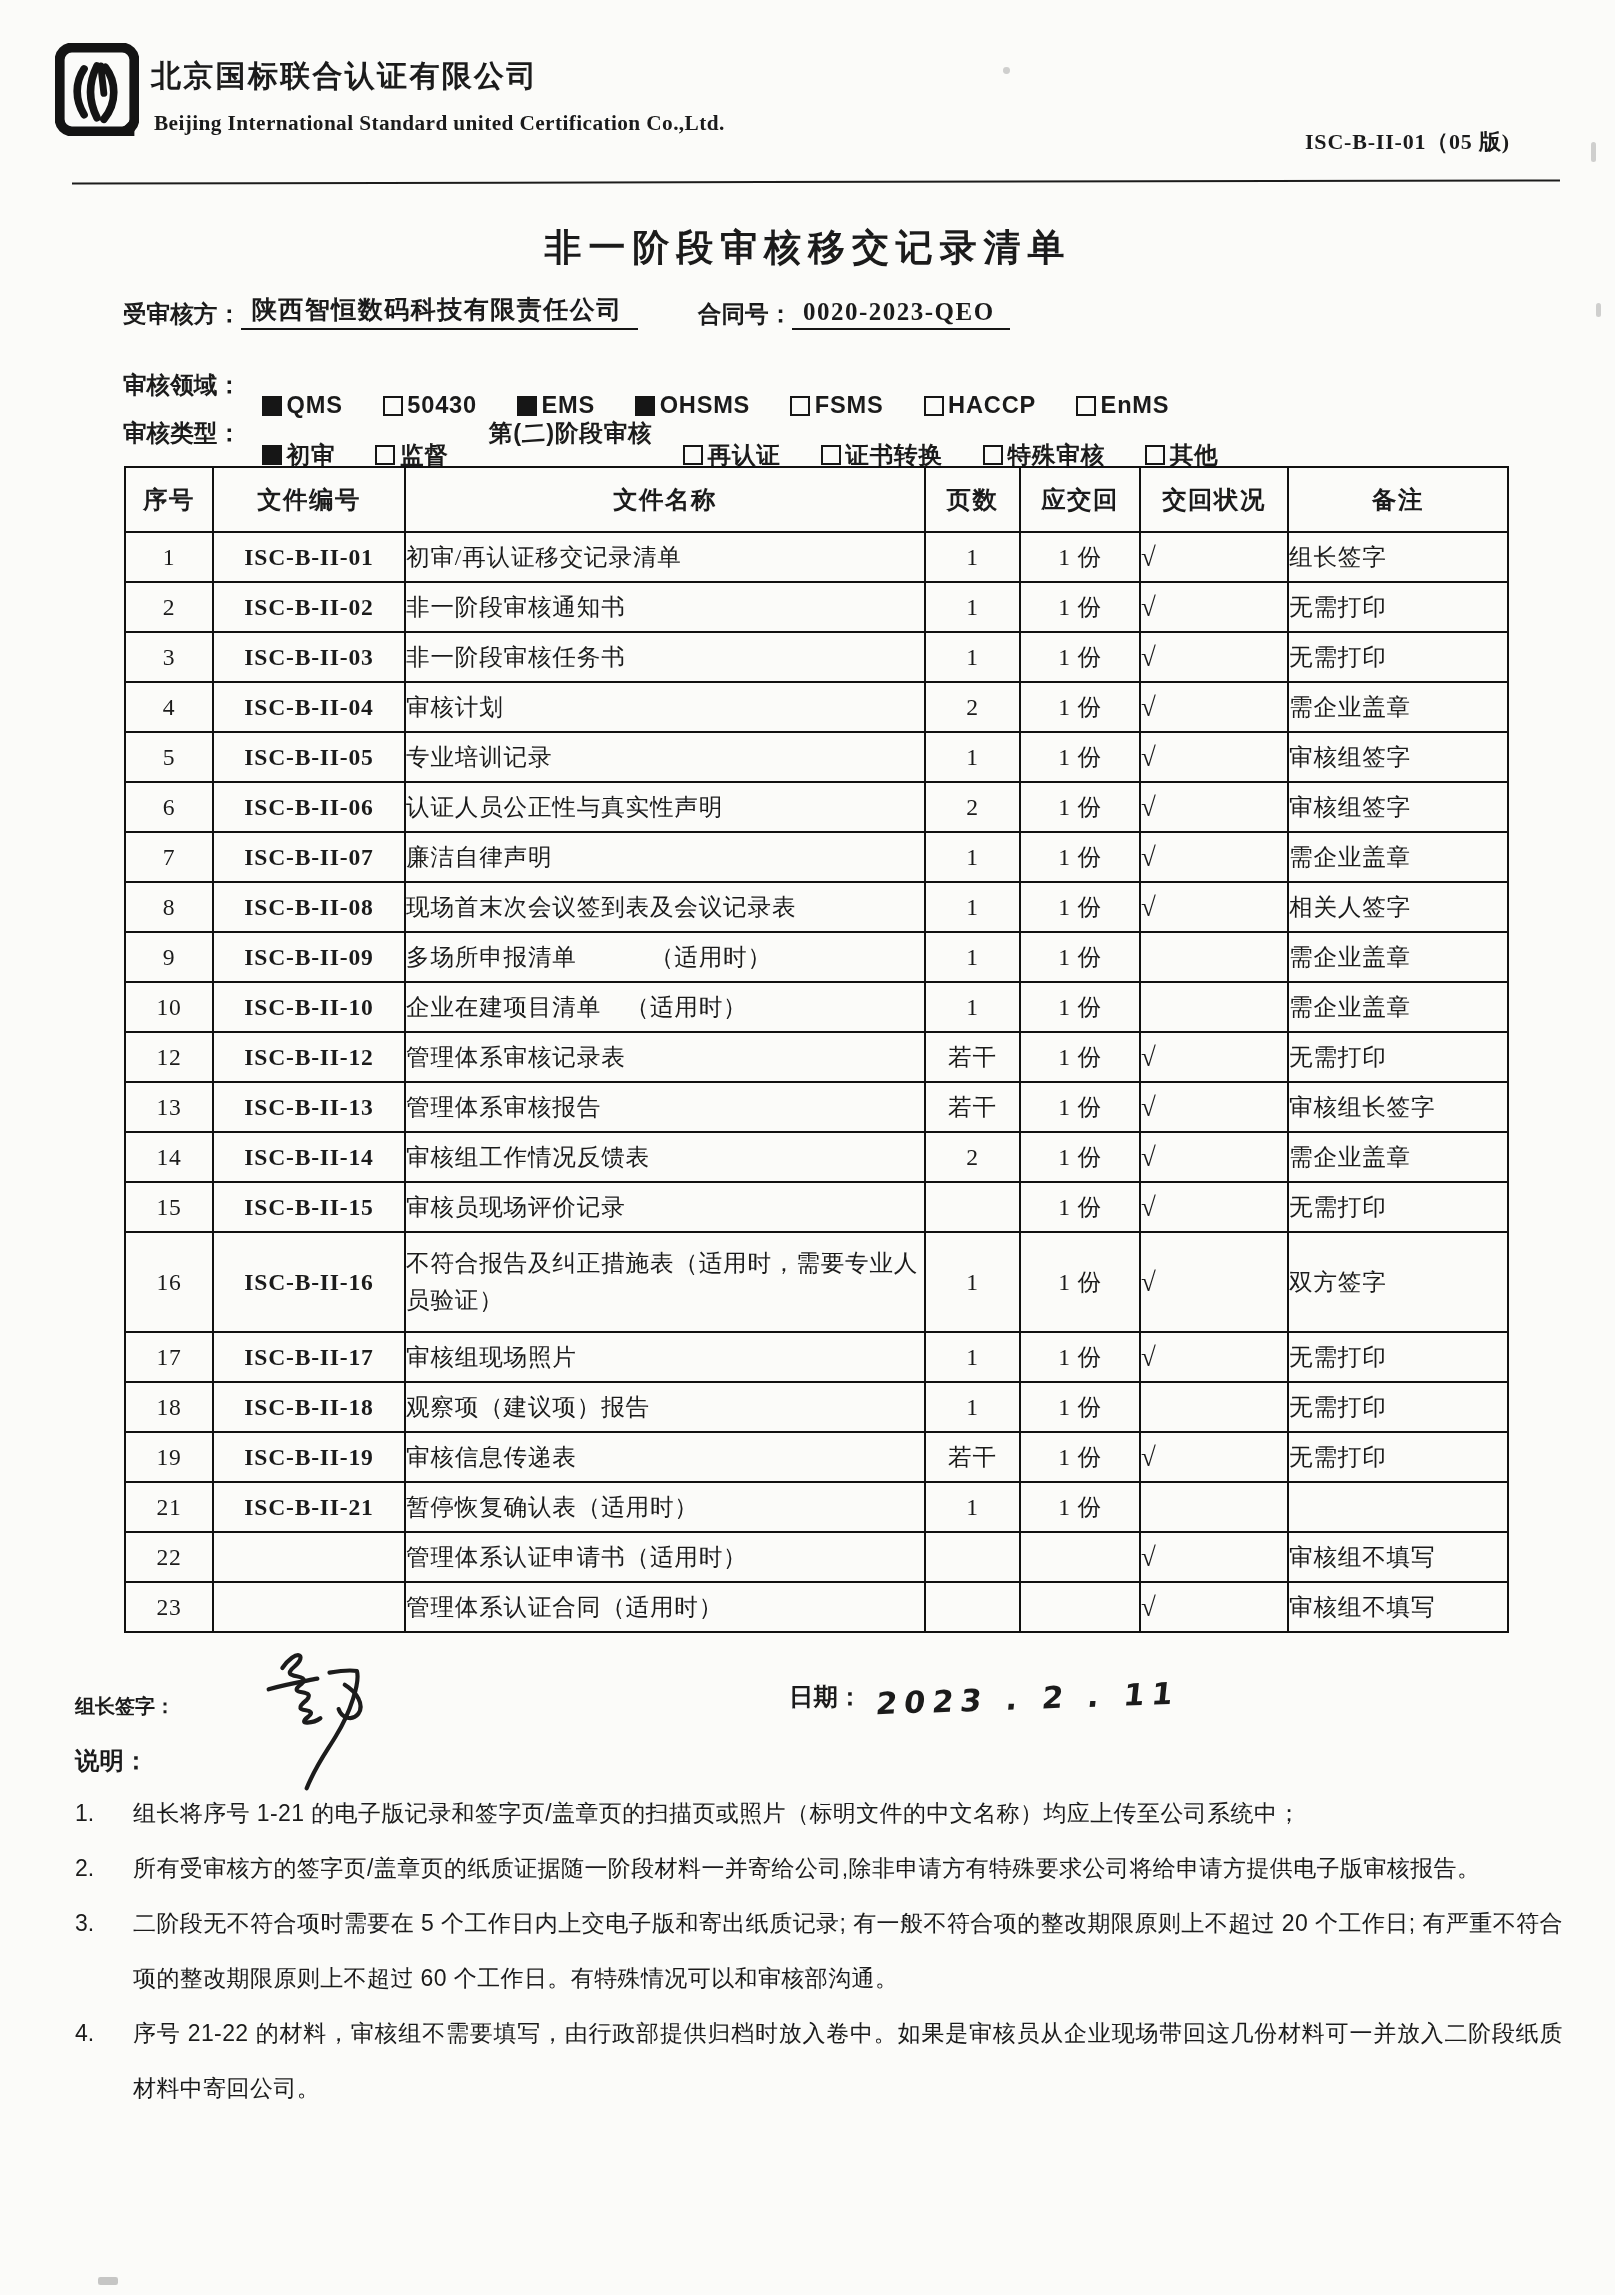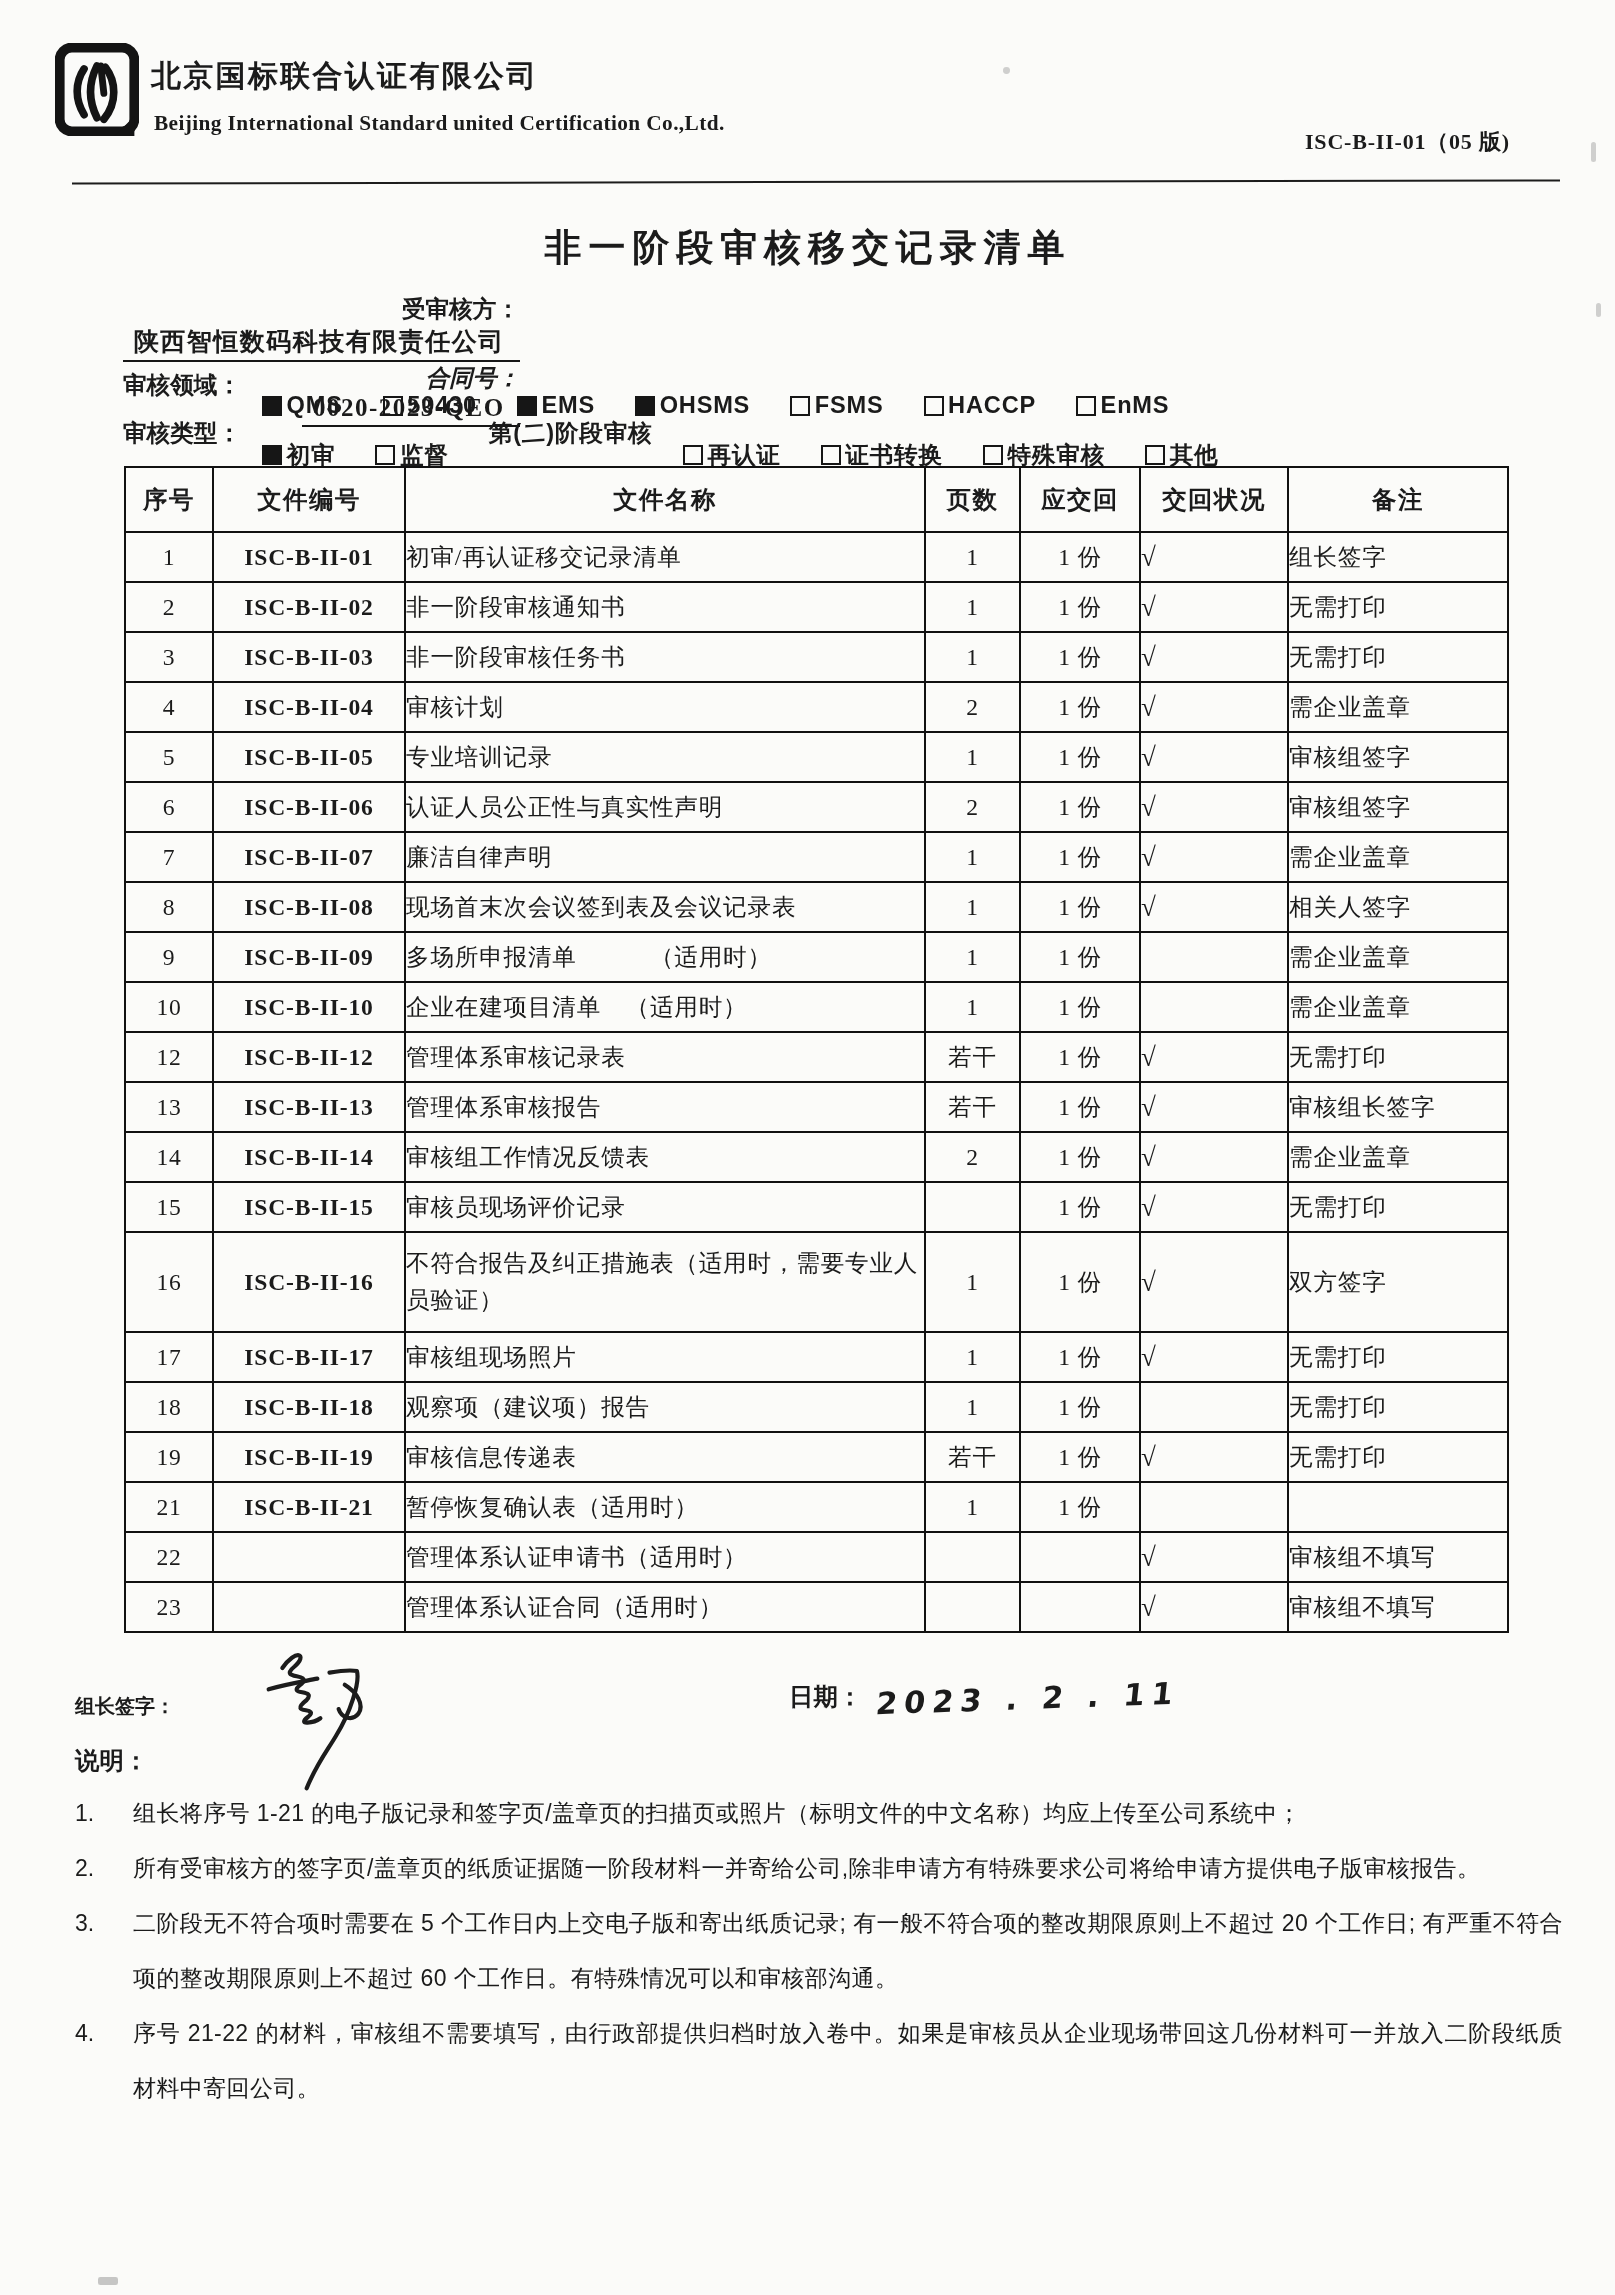--- a/index.html
+++ b/index.html
@@ -15,24 +15,24 @@
   
   .logo{position:absolute;left:55px;top:43px;width:84px;height:93px;}
   .company-cn{position:absolute;left:151px;top:56px;font-size:30px;font-weight:bold;letter-spacing:2.3px;}
   .company-en{position:absolute;left:154px;top:111px;font-size:21.3px;font-weight:bold;letter-spacing:0.4px;}
   .header-rule{position:absolute;left:72px;top:181px;width:1488px;height:2.3px;background:#1c1c1c;transform:rotate(-0.12deg);}
   .form-no{position:absolute;left:1305px;top:127px;font-size:22px;font-weight:bold;letter-spacing:0.8px;}
 
   
   .doc-title{position:absolute;left:0;top:223px;width:100%;text-align:center;
     font-size:37px;font-weight:bold;letter-spacing:6.9px;}
-  .field-line{position:absolute;left:123px;top:293px;font-size:23.6px;display:flex;align-items:flex-end;white-space:nowrap;flex-direction:column;}
+  .field-line{position:absolute;left:123px;top:293px;font-size:23.6px;display:flex;align-items:flex-end;white-space:nowrap;}
   .field-label{font-weight:bold;}
   .field-value{font-weight:bold;font-size:25px;border-bottom:2.3px solid #161616;padding:0 15.2px 2.3px 10.7px;letter-spacing:1.5px;}
-  .contract-label{margin-left:47px;font-weight:bold;font-style:italic;}
+  .contract-label{margin-left:60px;font-weight:bold;}
 
   .cb-line{position:absolute;left:123px;top:348px;font-size:23.6px;display:flex;align-items:center;white-space:nowrap;}
   .cb-line2{top:395px;}
   .cb-group-label{font-weight:bold;margin-right:21px;}
   .cb-item{display:inline-flex;align-items:center;margin-right:40px;margin-top:44px;}
   .cb-box{width:20px;height:20px;border:2.3px solid #161616;display:inline-block;margin-right:4.6px;box-sizing:border-box;}
   .cb-box.filled{background:#161616;}
   .cb-label{font-weight:bold;letter-spacing:0.8px;}
   .stage-text{font-weight:bold;margin-right:30.5px;letter-spacing:0.8px;}
   .handwrit{display:inline-block;transform:rotate(-4deg) skewX(-6deg);font-family:"DejaVu Sans",sans-serif;}

